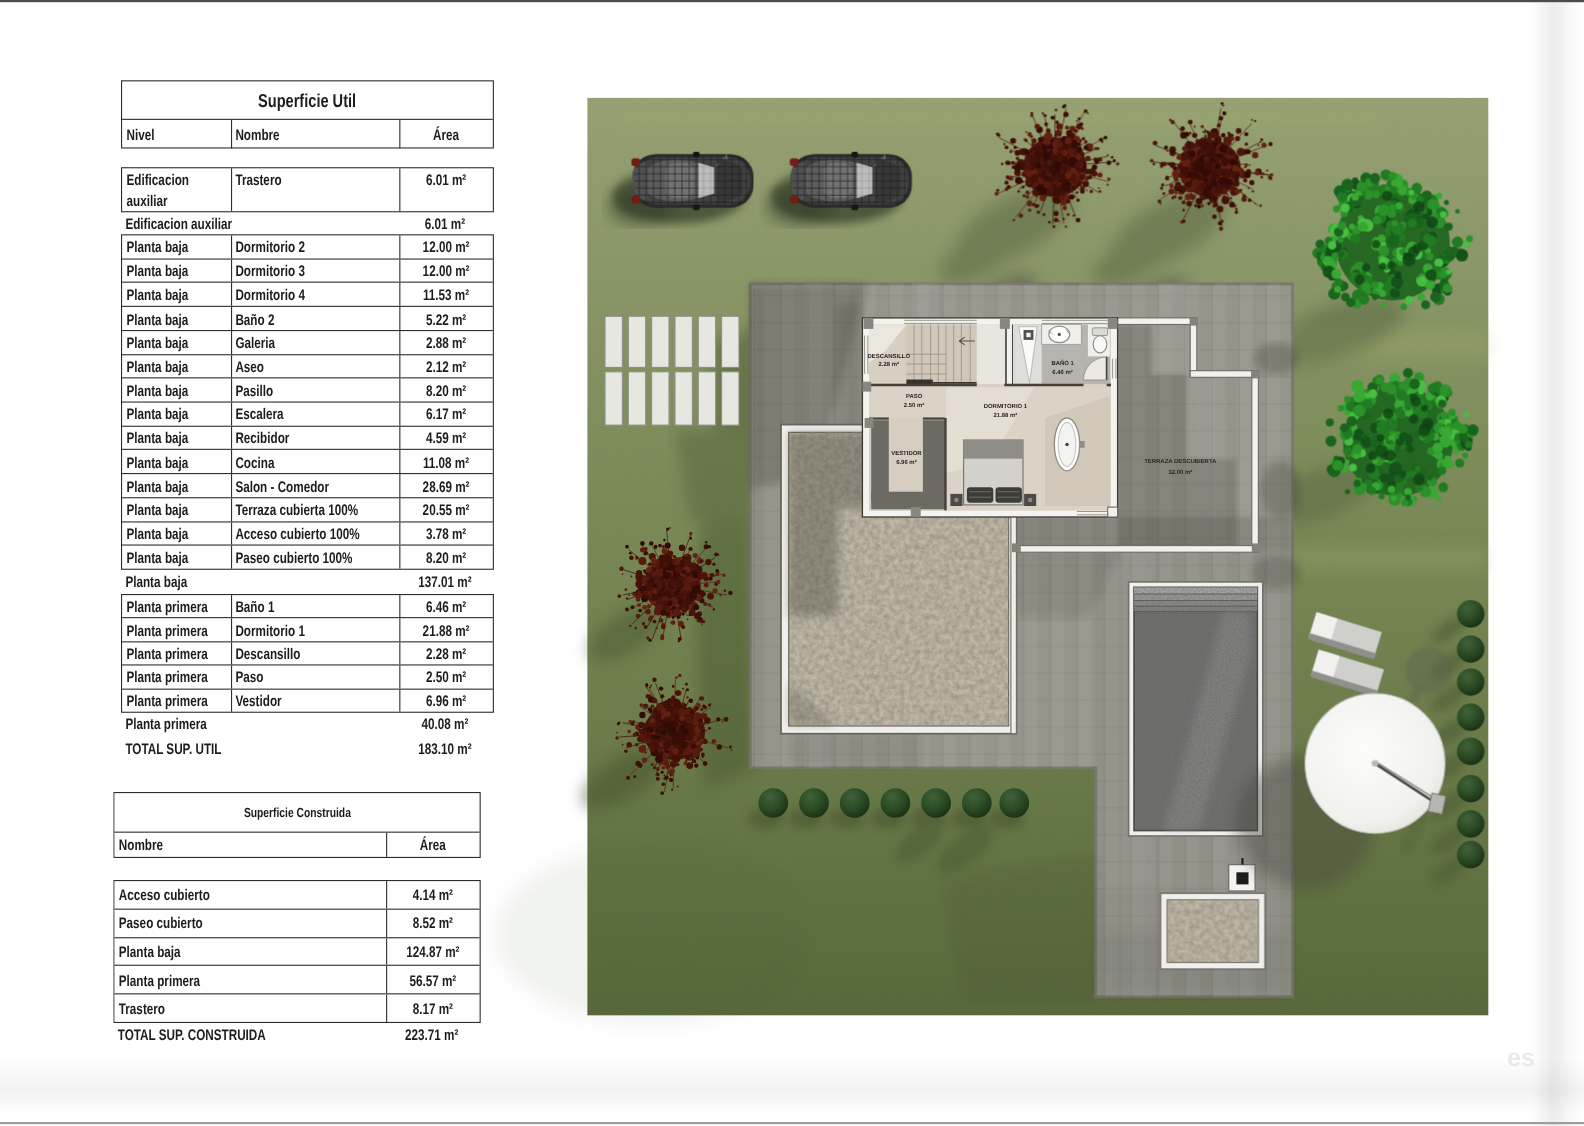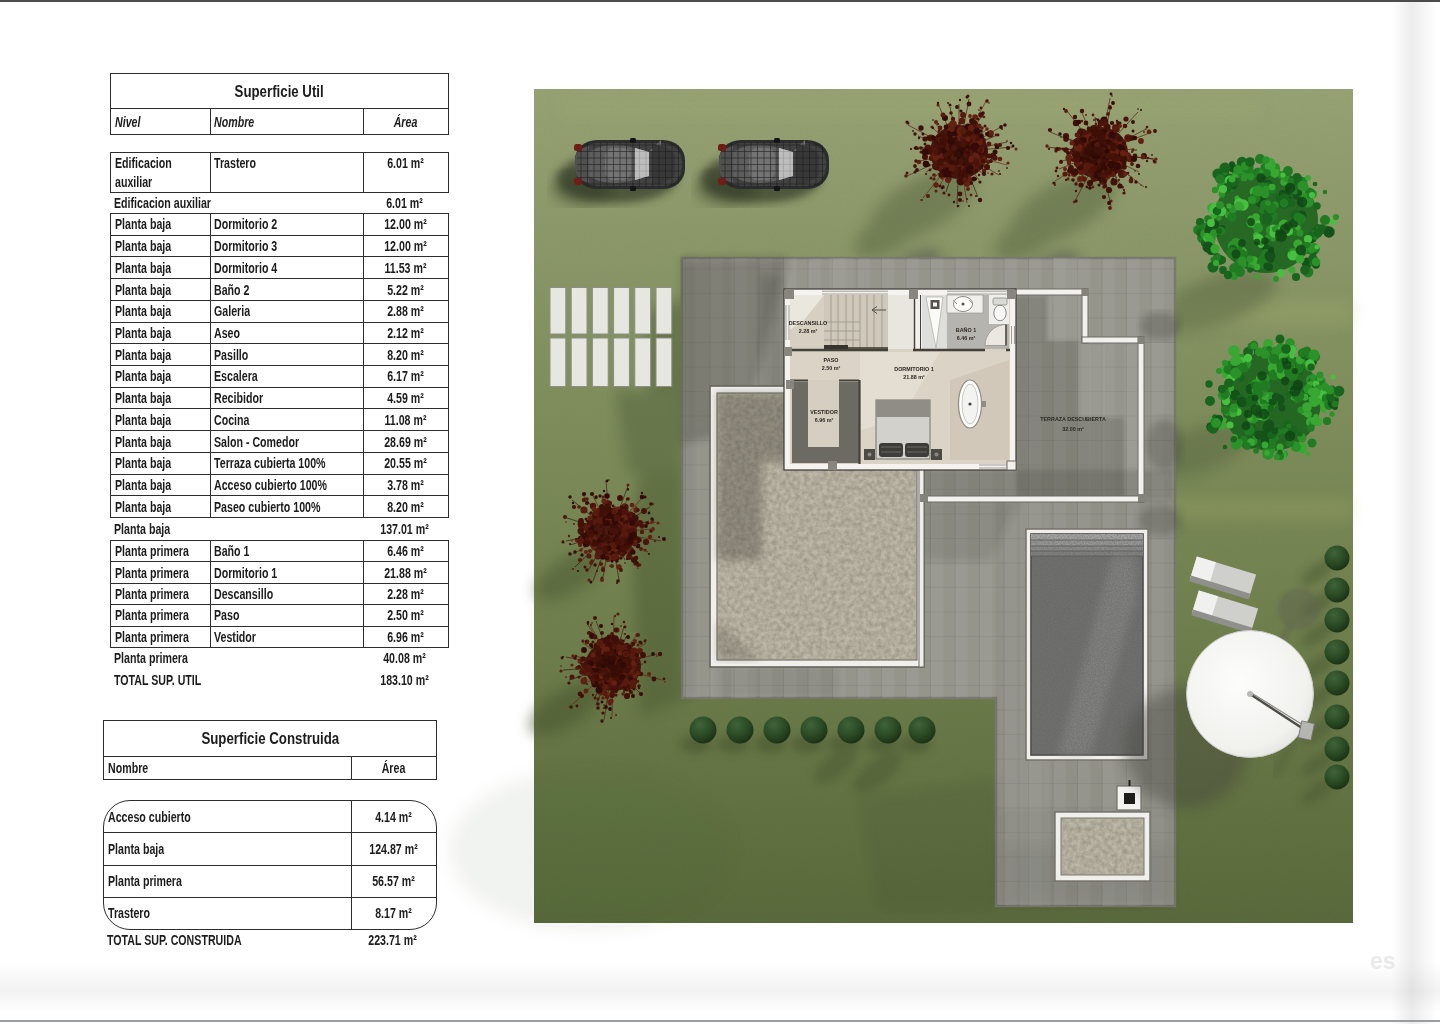--- a/index.html
+++ b/index.html
@@ -9,22 +9,22 @@
 .botline { position:absolute; left:0; top:1020px; width:1440px; height:2px; background:#9a9ea1; z-index:5; }
 .rshade { position:absolute; top:0; left:1392px; width:44px; height:1024px;
   background:linear-gradient(90deg, rgba(0,0,0,0) 0%, rgba(120,120,125,0.14) 45%, rgba(0,0,0,0) 100%); z-index:4; }
 .bshade { position:absolute; left:0; top:962px; width:1440px; height:50px;
   background:linear-gradient(180deg, rgba(0,0,0,0) 0%, rgba(130,130,135,0.10) 60%, rgba(0,0,0,0) 100%); z-index:4; }
 .wm { position:absolute; left:1370px; top:948px; font-size:23px; font-weight:bold; color:#e9e9ea; z-index:6; }
 
 #t1h, #t1a, #t1c, #t1d, #t2h, #t2c { position:absolute; border:1px solid #2d2d2d; background:#fff; z-index:3; }
 #t1h { left:110px; top:73px; width:339px; height:62px; }
 .tt { height:35px; line-height:35px; text-align:center; font-size:17px; font-weight:bold; color:#1c1c1c; border-bottom:1px solid #2d2d2d; }
-.tt2 { height:36px; line-height:36px; text-align:center; font-size:17px; font-weight:bold; color:#1c1c1c; border-bottom:1px solid #2d2d2d; }
-.hd { position:relative; height:26px; line-height:26px;font-style:italic; }
+.tt2 { height:36px; line-height:36px; text-align:center; font-size:12px; font-weight:bold; color:#1c1c1c; border-bottom:1px solid #2d2d2d; }
+.hd { position:relative; height:26px; line-height:26px; }
 .ts { display:inline-block; transform:scaleX(0.78); transform-origin:50% 50%; }
 .hd2 { position:relative; height:22px; line-height:22px; }
 .c1 { position:absolute; left:4px; width:94px; }
 .c2 { position:absolute; left:103px; width:148px; }
 .c3, .c3h { position:absolute; left:252px; width:85px; text-align:center; }
 .hd .c1,.hd .c2,.hd .c3h { top:0; }
 #t1h .hd:before { content:""; position:absolute; left:99px; top:0; bottom:0; width:1px; background:#2d2d2d; }
 #t1h .hd:after { content:""; position:absolute; left:252px; top:0; bottom:0; width:1px; background:#2d2d2d; }
 #t1a { left:110px; top:152px; width:339px; height:41px; }
 #t1a .r2 { position:relative; height:100%; }
@@ -52,21 +52,21 @@
 #t1c .r > div, #t1d .r > div, #t2c .r > div { top:50%; }
 #t1c .r .c1, #t1d .r .c1 { transform:translateY(-50%) scaleX(0.76); }
 #t1c .r .c2, #t1d .r .c2 { transform:translateY(-50%) scaleX(0.76); }
 #t1c .r .c3, #t1d .r .c3 { transform:translateY(-50%) scaleX(0.76); }
 #t2c .r .d1 { transform:translateY(-50%) scaleX(0.76); }
 #t2c .r .d2 { transform:translateY(-50%) scaleX(0.76); }
 #t2h { left:103px; top:720px; width:334px; height:60px; }
 .d1 { position:absolute; left:4px; width:240px; }
 .d2, .d2h { position:absolute; left:247px; width:85px; text-align:center; }
 #t2h .hd2:before { content:""; position:absolute; left:247px; top:0; bottom:0; width:1px; background:#2d2d2d; }
-#t2c { left:103px; top:800px; width:334px; height:130px; display:flex; flex-direction:column;border-radius:27px; }
+#t2c { left:103px; top:800px; width:334px; height:130px; display:flex; flex-direction:column; }
 #t2c .r { position:relative; flex:1; border-bottom:1px solid #2d2d2d; }
 #t2c .r:last-child { border-bottom:none; }
 #t2c .r:before { content:""; position:absolute; left:247px; top:0; bottom:0; width:1px; background:#2d2d2d; }
 </style></head>
 <body>
 <div id="page">
 <svg id="plan" width="1440" height="1024" viewBox="0 0 1440 1024">
 <defs>
 <filter id="fnoise" x="0" y="0" width="100%" height="100%">
   <feTurbulence type="fractalNoise" baseFrequency="0.9" numOctaves="2" seed="7" result="n"></feTurbulence>
@@ -3107,20 +3107,24 @@
         <div class="d2h">Área</div>
       </div>
     </div>
 
 <div id="t2c">
       <div class="r">
         <div class="d1">Acceso cubierto</div>
         <div class="d2">4.14 m²</div>
       </div>
       <div class="r">
+        <div class="d1">Paseo cubierto</div>
+        <div class="d2">8.52 m²</div>
+      </div>
+      <div class="r">
         <div class="d1">Planta baja</div>
         <div class="d2">124.87 m²</div>
       </div>
       <div class="r">
         <div class="d1">Planta primera</div>
         <div class="d2">56.57 m²</div>
       </div>
       <div class="r">
         <div class="d1">Trastero</div>
         <div class="d2">8.17 m²</div>

